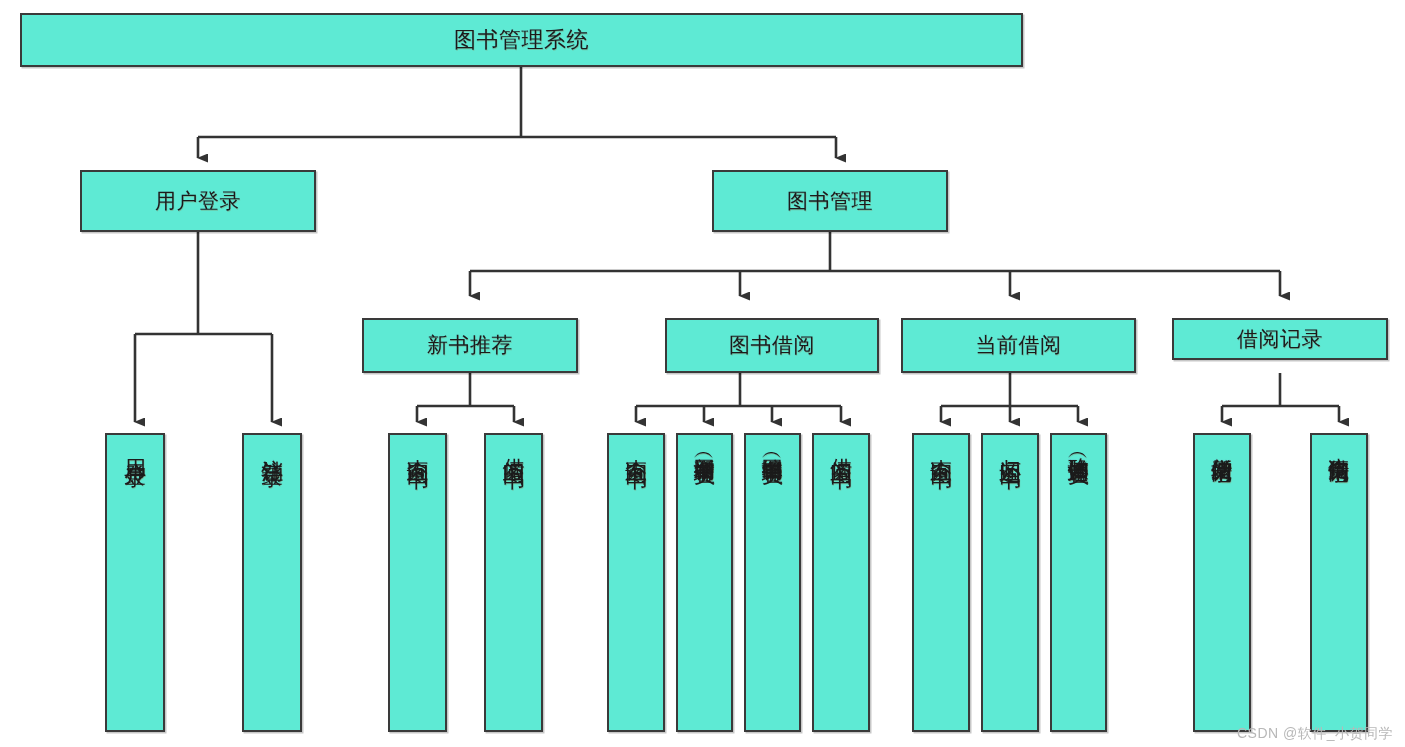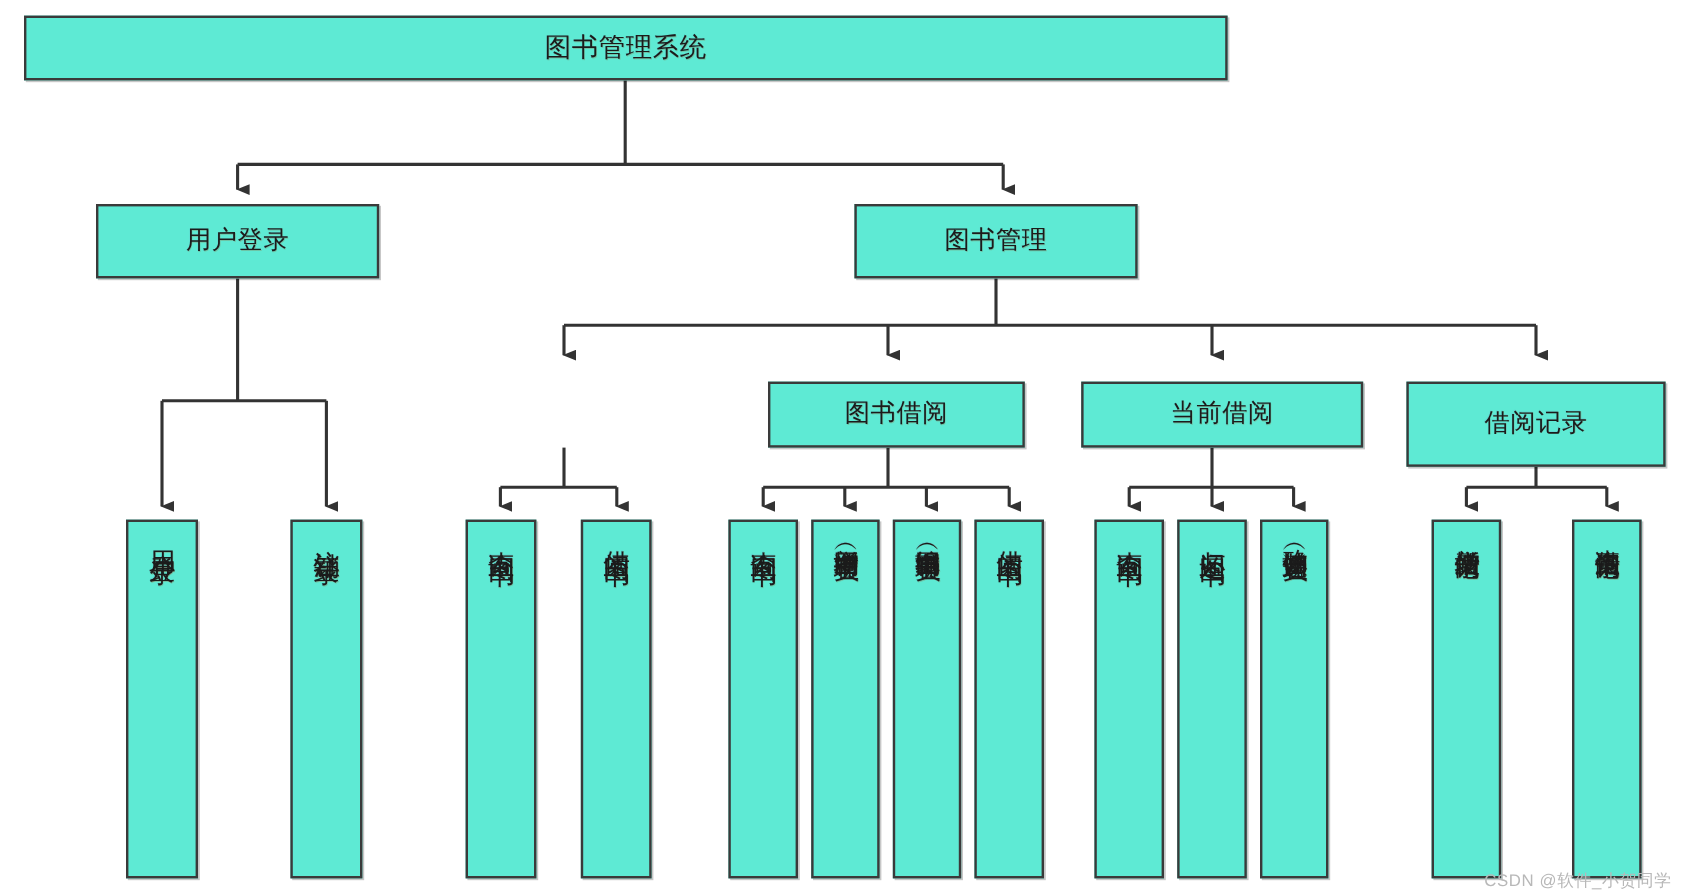--- a/index.html
+++ b/index.html
@@ -123,27 +123,30 @@
     <span class="lbl">图书管理系统</span>
   </div>
 
   <div class="node" style="left:80px; top:170px; width:236px; height:62px;">
     <span class="lbl">用户登录</span>
   </div>
   <div class="node" style="left:712px; top:170px; width:236px; height:62px;">
     <span class="lbl">图书管理</span>
   </div>
 
-  <div class="node" style="left:640px; top:318px; width:214px; height:55px;">
+  <div class="node" style="left:362px; top:318px; width:216px; height:55px;">
+    <span class="lbl">新书推荐</span>
+  </div>
+  <div class="node" style="left:665px; top:318px; width:214px; height:55px;">
     <span class="lbl">图书借阅</span>
   </div>
   <div class="node" style="left:901px; top:318px; width:235px; height:55px;">
     <span class="lbl">当前借阅</span>
   </div>
-  <div class="node" style="left:1172px; top:318px; width:216px; height:71px;">
+  <div class="node" style="left:1172px; top:318px; width:216px; height:42px;">
     <span class="lbl">借阅记录</span>
   </div>
 
   <div class="node leaf" style="left:105px; top:433px; width:60px; height:299px;">
     <span class="lbl">用户登录</span>
   </div>
   <div class="node leaf" style="left:242px; top:433px; width:60px; height:299px;">
     <span class="lbl">注销登录</span>
   </div>
 

